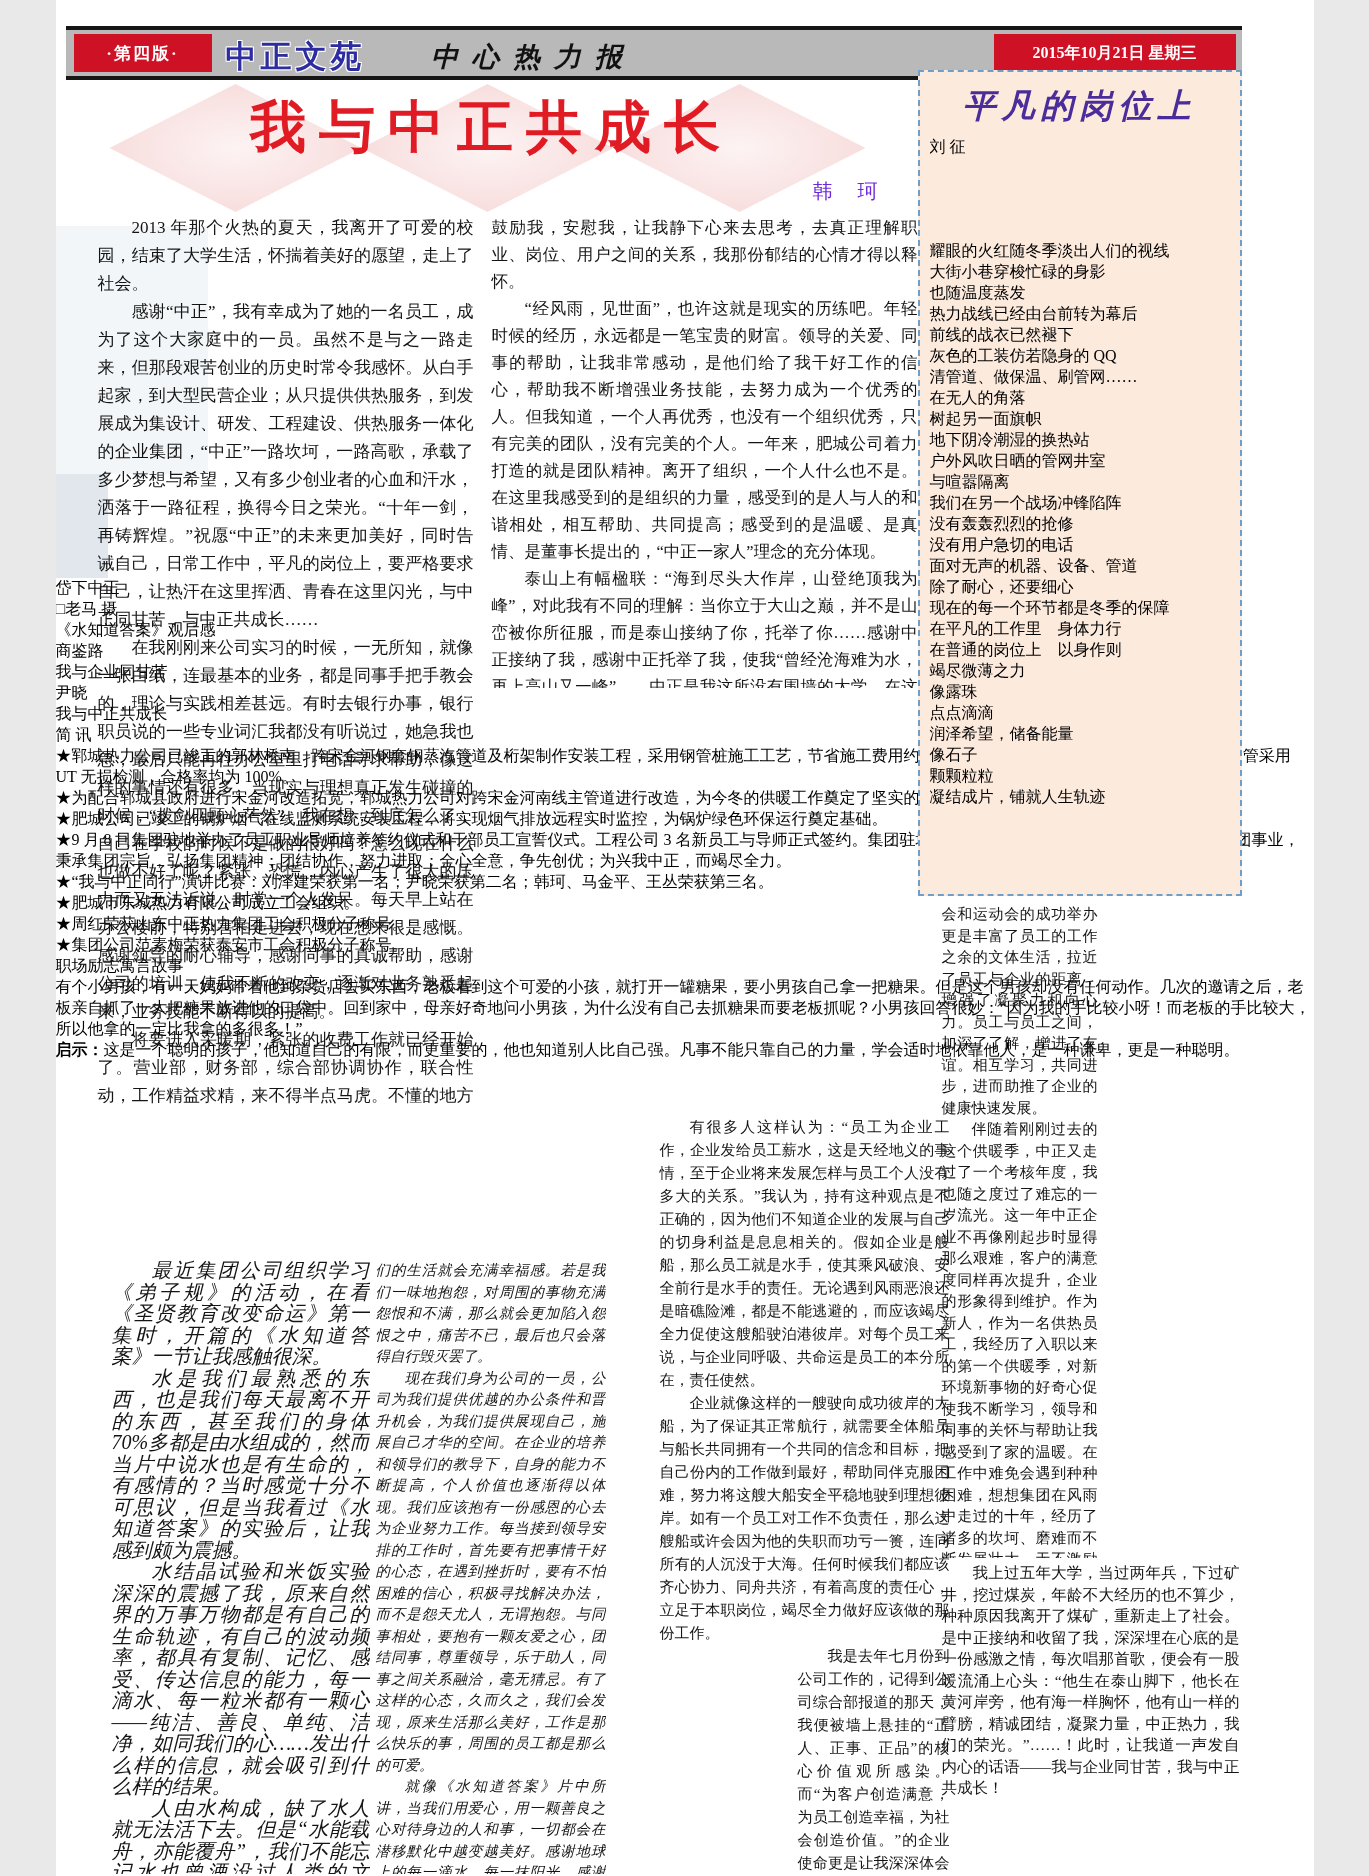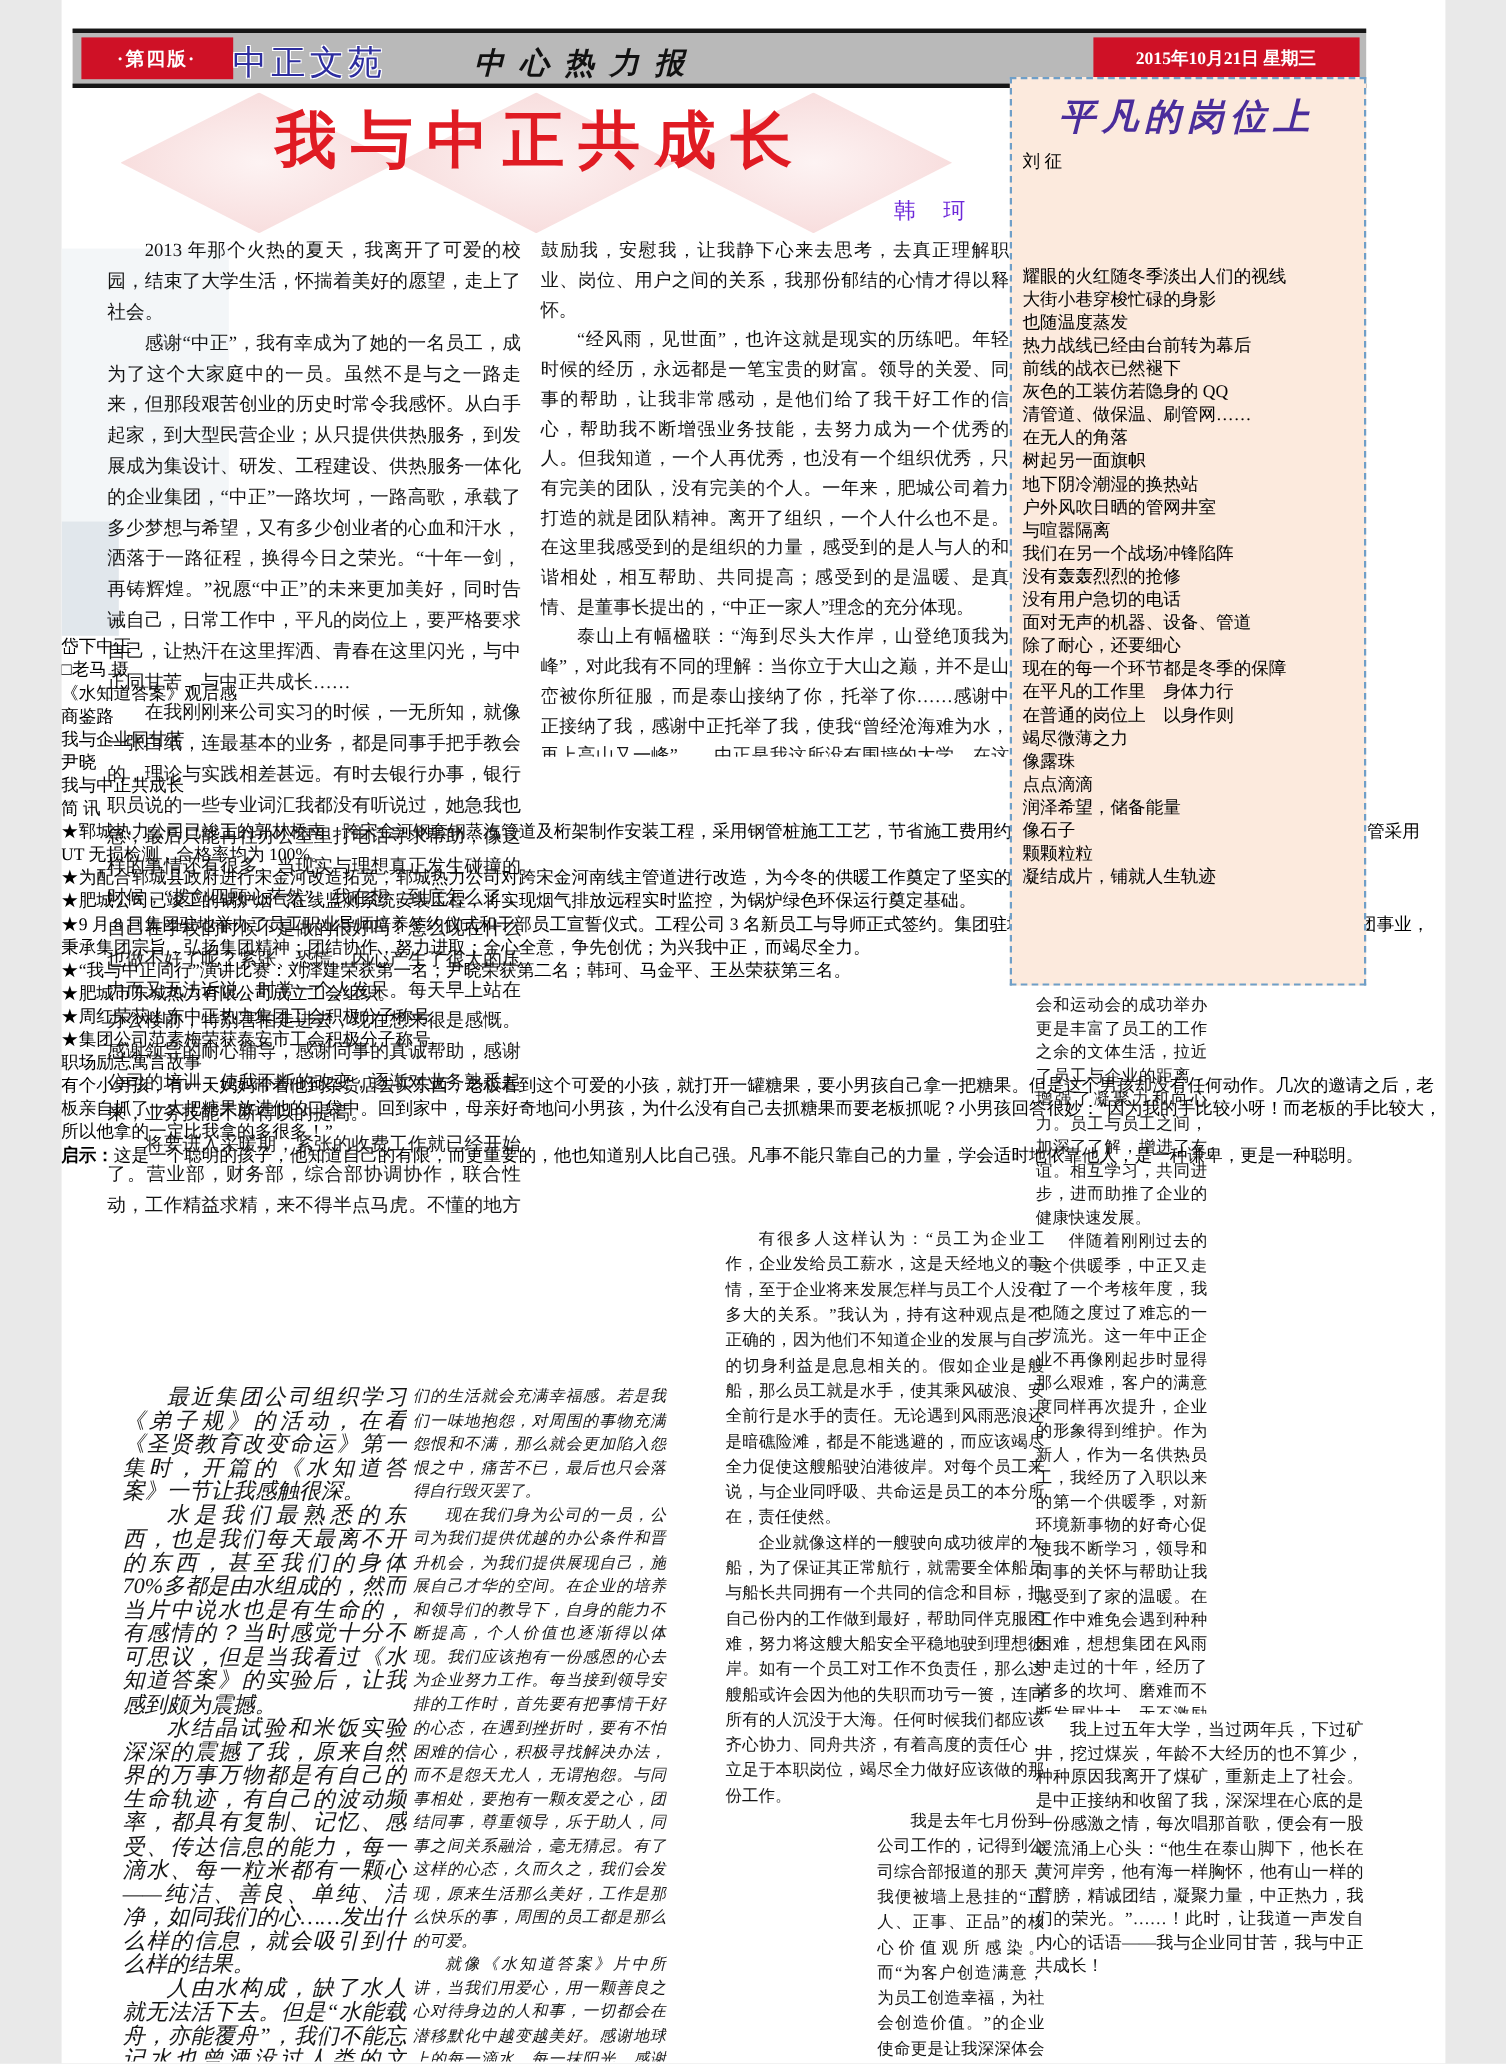--- a/index.html
+++ b/index.html
@@ -5,21 +5,21 @@
   * { box-sizing: border-box; margin: 0; padding: 0; }
   html,body { background:#e9e9e9; }
   body { font-family:"Liberation Serif","DejaVu Serif",serif; }
   #page { position:relative; width:1258px; height:1876px; background:#ffffff; overflow:hidden; margin:0 auto; }
 
   
   .header-bar { position:absolute; left:10px; top:26px; width:1176px; height:54px;
     background:#b9b9b9; border-top:4px solid #161616; border-bottom:4px solid #161616; }
   .edition-block { position:absolute; left:8px; top:4px; bottom:4px; width:138px; background:#cf1126;
     color:#fff; font-size:17px; font-weight:bold; display:flex; align-items:center; justify-content:center; letter-spacing:2px; }
-  .section-logo { position:absolute; left:146px; top:6px; font-size:31px; font-weight:normal; color:#2d2d9f;
+  .section-logo { position:absolute; left:160px; top:6px; font-size:31px; font-weight:bold; color:#2d2d9f;
     letter-spacing:4px; text-shadow:1px 1px 0 #fff,-1px -1px 0 #fff,1px -1px 0 #fff,-1px 1px 0 #fff; }
   .masthead { position:absolute; left:0; right:240px; top:9px; text-align:center; font-size:27px; font-weight:bold;
     font-style:italic; letter-spacing:14px; color:#111; }
   .date-block { position:absolute; right:6px; top:4px; bottom:4px; width:242px; background:#cf1126; color:#fff;
     font-size:16px; font-weight:bold; display:flex; align-items:center; justify-content:center; }
 
   
   .main-title-block { position:absolute; left:40px; top:84px; width:792px; height:130px; }
   .diamond { position:absolute; top:0; width:252px; height:128px;
     background:radial-gradient(ellipse at center,#fdf3f3 0%,#f8dede 70%);

